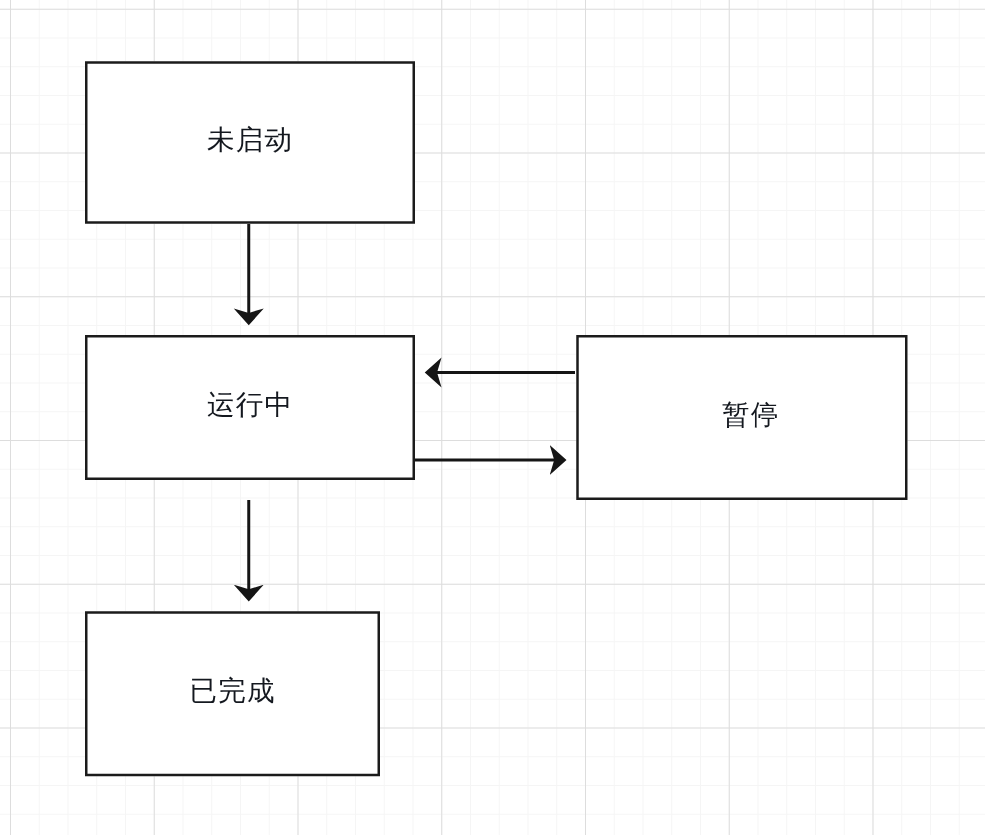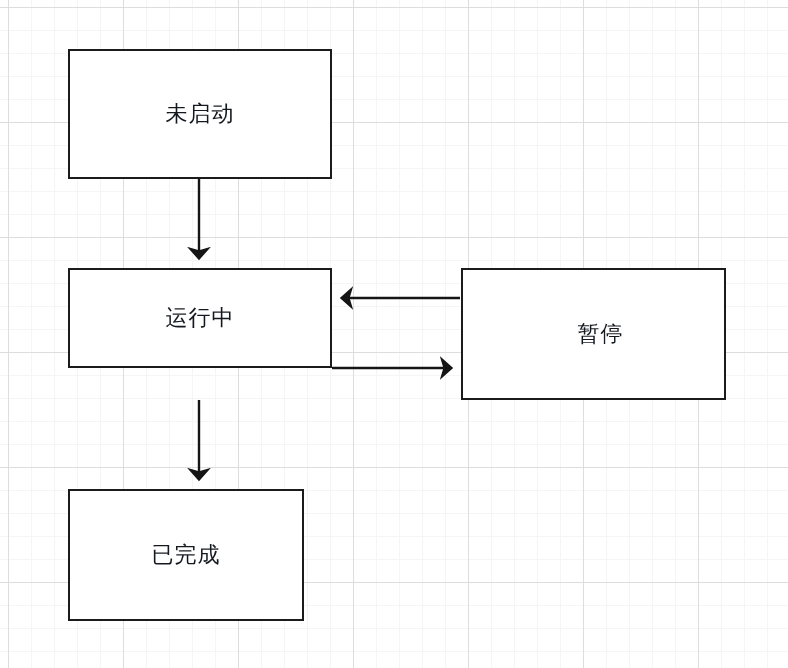--- a/index.html
+++ b/index.html
@@ -21,21 +21,21 @@
     background-size:
       115px 115px,
       115px 115px,
       23px 23px,
       23px 23px;
     background-position:
       8px 7px,
       8px 7px,
       8px 7px,
       8px 7px;
-    font-family: Liberation Sans, sans-serif;
+    font-family: Liberation Mono, monospace;
   }
   .node {
     position: absolute;
     box-sizing: border-box;
     background: #ffffff;
     border: 2px solid #1b1b1b;
     display: flex;
     align-items: center;
     justify-content: center;
   }
@@ -96,21 +96,21 @@
 
     <g>
       <path class="edge-line" marker-end="url(#arrowhead-down)" d="M 199 400 L 199 474"></path>
     </g>
   </svg>
 
   <div class="node" style="left:68px; top:49px; width:264px; height:130px;">
     <span class="node-label">未启动</span>
   </div>
 
-  <div class="node" style="left:68px; top:268px; width:264px; height:100px;">
+  <div class="node" style="left:68px; top:268px; width:264px; height:116px;">
     <span class="node-label">运行中</span>
   </div>
 
   <div class="node" style="left:461px; top:268px; width:265px; height:132px;padding-left:14px;">
     <span class="node-label">暂停</span>
   </div>
 
   <div class="node" style="left:68px; top:489px; width:236px; height:132px;">
     <span class="node-label">已完成</span>
   </div>

